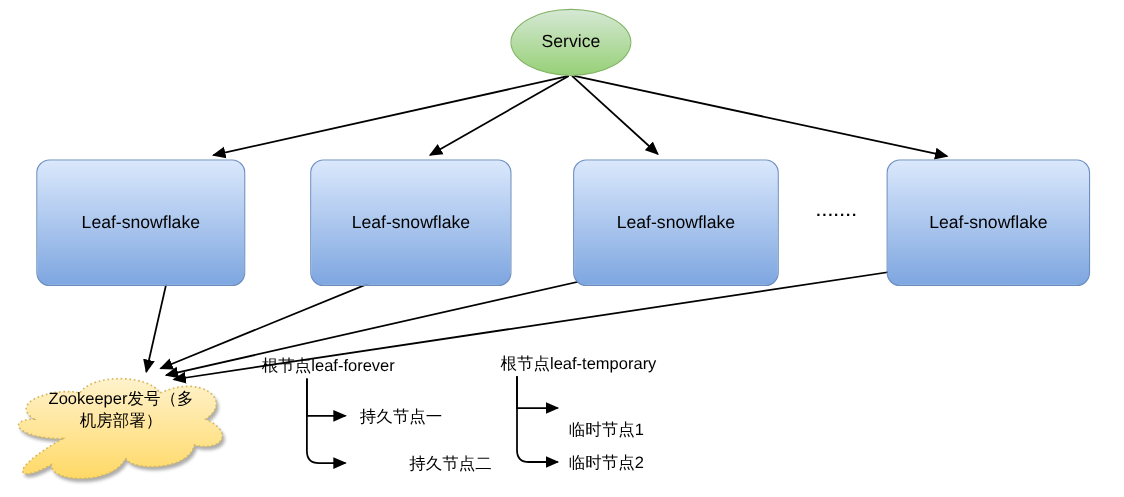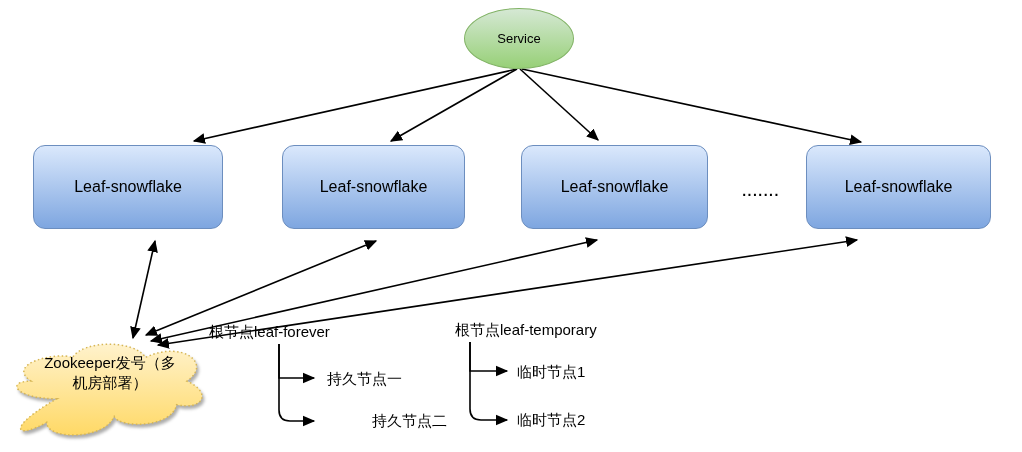--- a/index.html
+++ b/index.html
@@ -7,35 +7,35 @@
     position:relative;
     width:1022px;height:452px;
     overflow:hidden;
     background:#ffffff;
     font-family:"Liberation Sans","DejaVu Sans",sans-serif;
     color:#000;
   }
   .wires{position:absolute;left:0;top:0;}
   .wire{stroke:var(--arrow,#000);stroke-width:1.6;fill:none;}
   .node{
-    position:absolute;top:145px;height:84px;
+    position:absolute;top:145px;height:115px;
     border:1.4px solid var(--node-border,#6c8ebf);
     border-radius:12px;
     background:linear-gradient(to bottom,var(--node-fill-top,#dae8fc),var(--node-fill-bottom,#7ea6e0));
     display:flex;align-items:center;justify-content:center;
     font-size:16px;
     box-sizing:border-box;
   }
   .service{
     position:absolute;left:464px;top:8px;width:110px;height:61px;
     border:1.4px solid var(--service-border,#82b366);
     border-radius:50%;
     background:linear-gradient(to bottom,var(--service-fill-top,#d5e8d4),var(--service-fill-bottom,#97d077));
     display:flex;align-items:center;justify-content:center;
-    font-size:13px;
+    font-size:16px;
     box-sizing:border-box;
   }
   .ellipsis{
     position:absolute;left:728px;top:183px;width:66px;
     text-align:center;font-size:14px;font-weight:bold;letter-spacing:1.5px;
   }
   .cloud-label{
     position:absolute;left:14px;top:353px;width:192px;
     text-align:center;font-size:15px;line-height:20px;
   }
@@ -105,21 +105,21 @@
     <span>Leaf-snowflake</span>
   </div>
 
   <div class="ellipsis">.......</div>
 
   <div class="cloud-label">
     <div>Zookeeper发号（多</div>
     <div>机房部署）</div>
   </div>
 
-  <div class="tree-root" style="left:209px;top:323px;">根节点leaf-forever</div>
+  <div class="tree-root" style="left:238px;top:323px;">根节点leaf-forever</div>
   <div class="tree-child" style="left:327px;top:370px;">持久节点一</div>
   <div class="tree-child" style="left:326px;top:412px;margin-left:46px;">持久节点二</div>
 
   <div class="tree-root" style="left:428px;top:321px;margin-left:27px;">根节点leaf-temporary</div>
-  <div class="tree-child" style="left:517px;top:363px;">临时节点1</div>
+  <div class="tree-child" style="left:517px;top:381px;">临时节点1</div>
   <div class="tree-child" style="left:517px;top:411px;">临时节点2</div>
 
 </div>
 
 </body></html>

